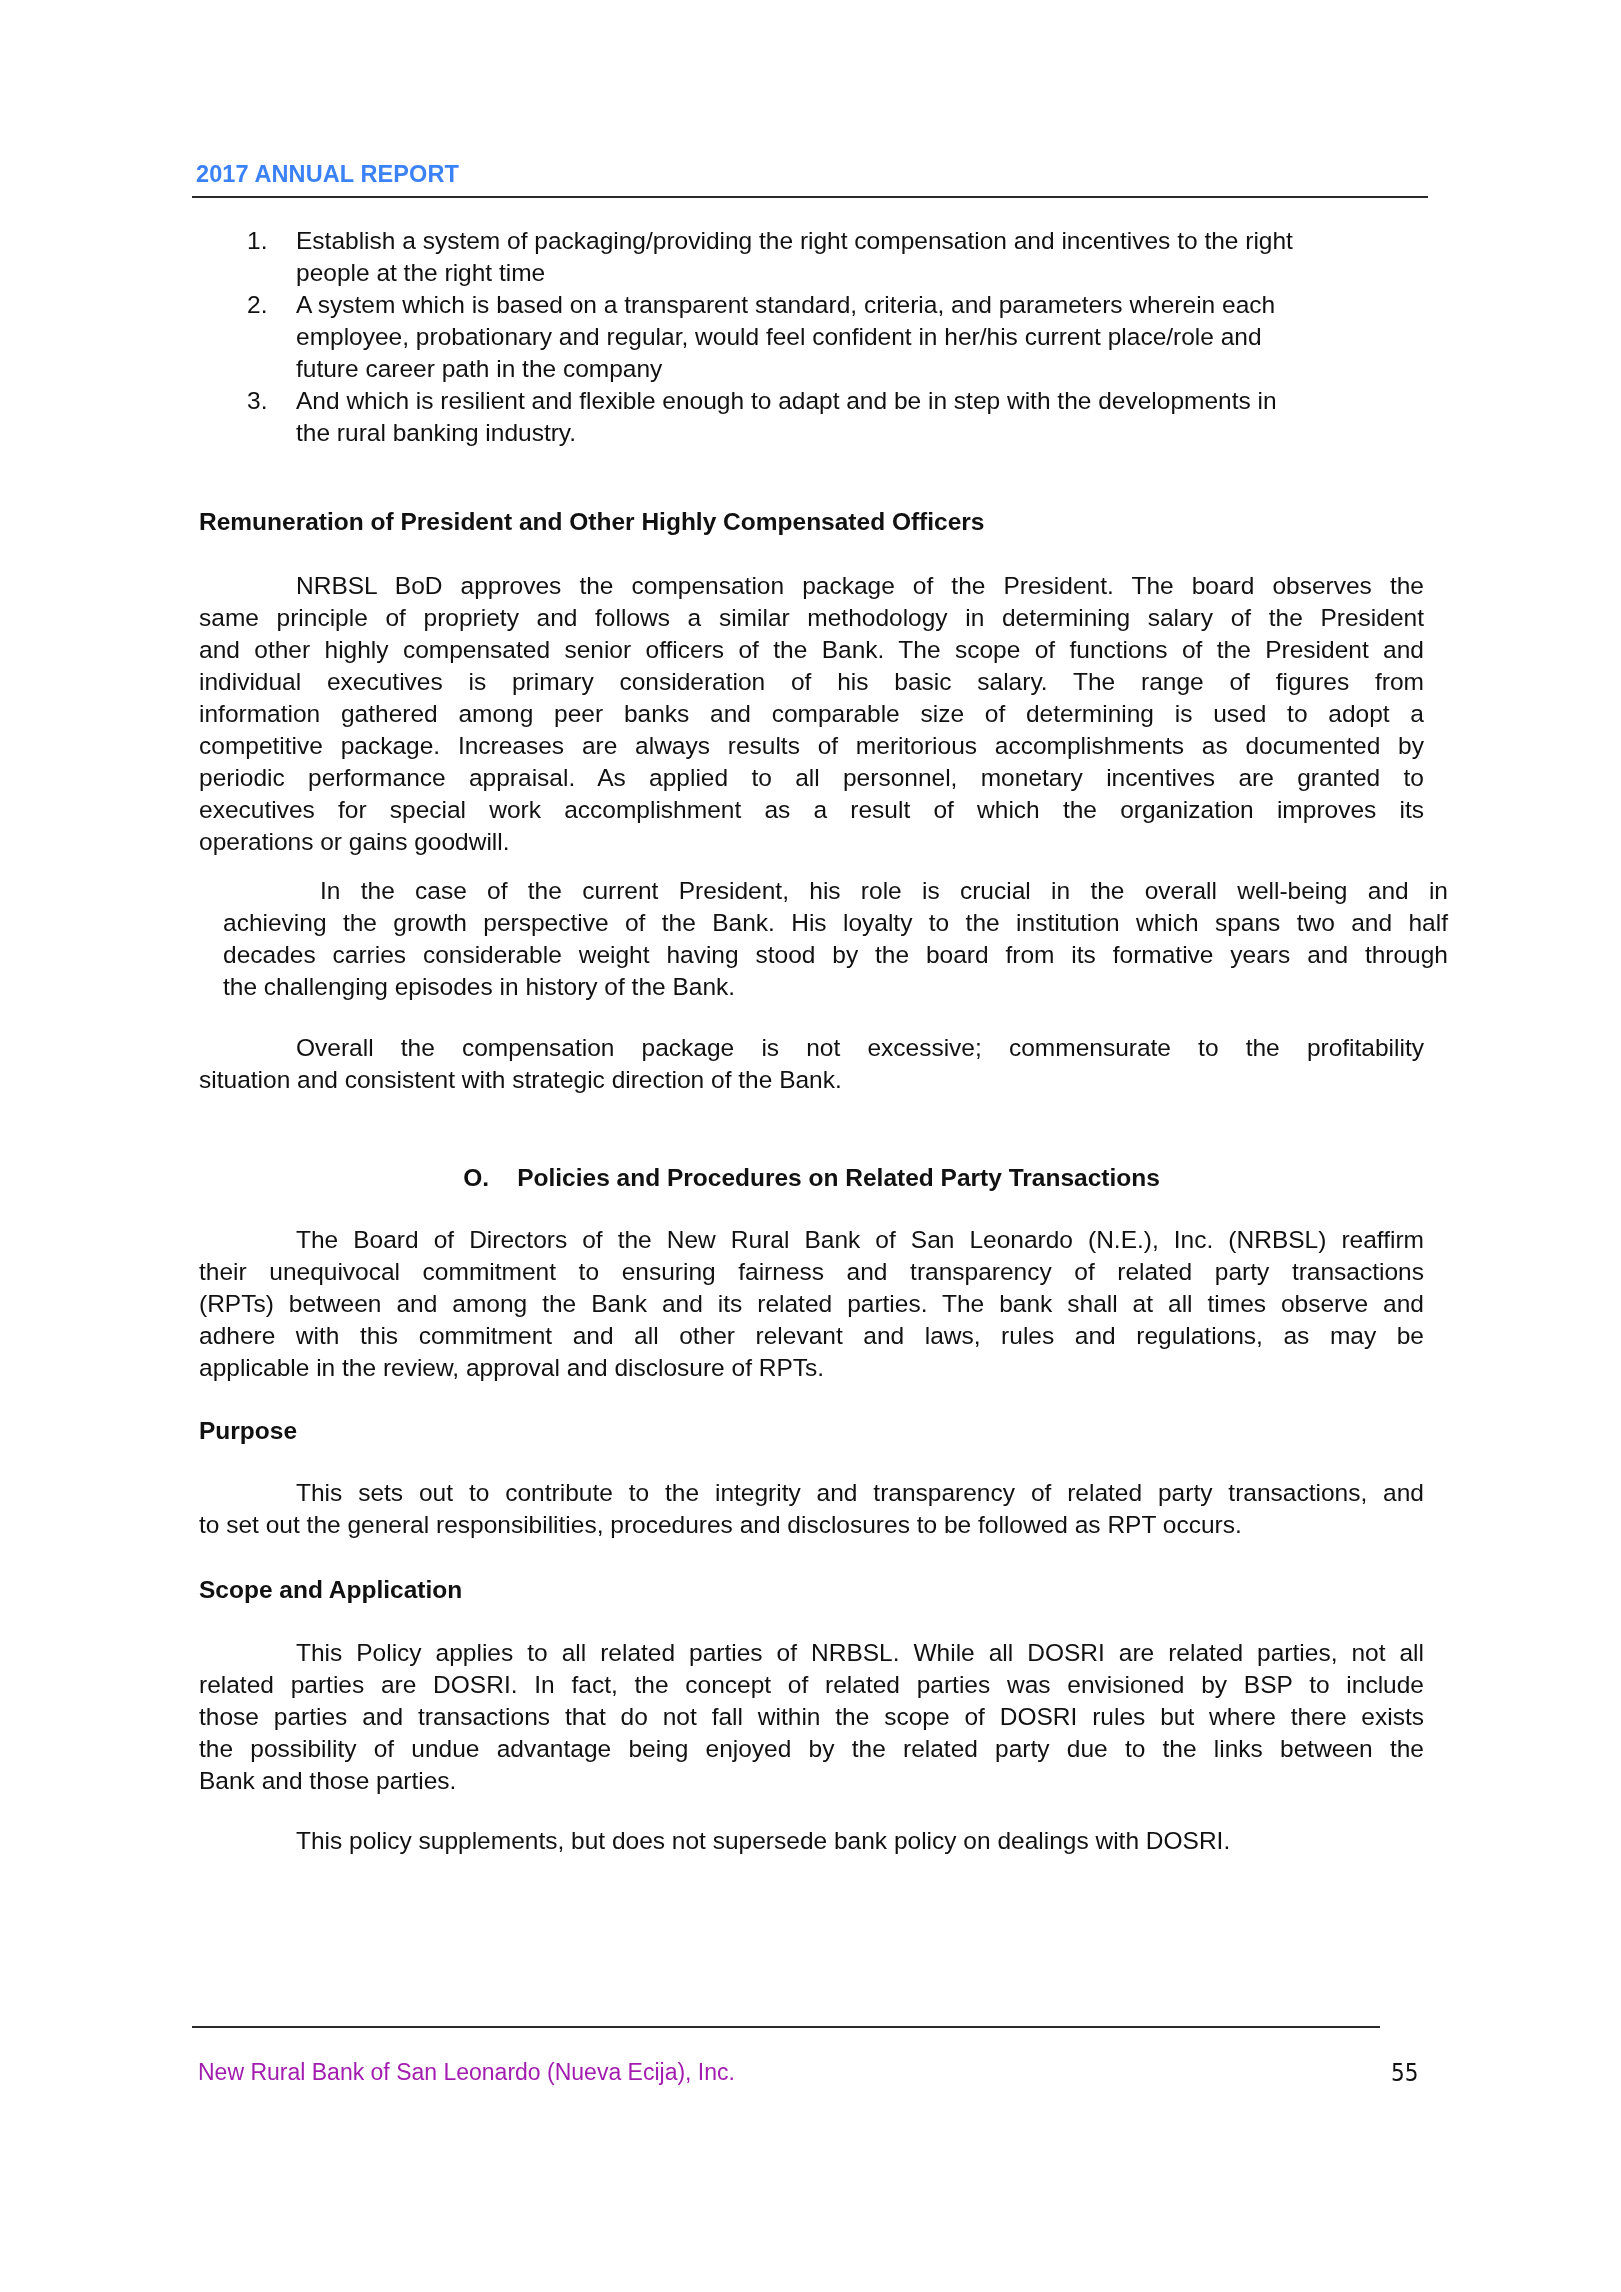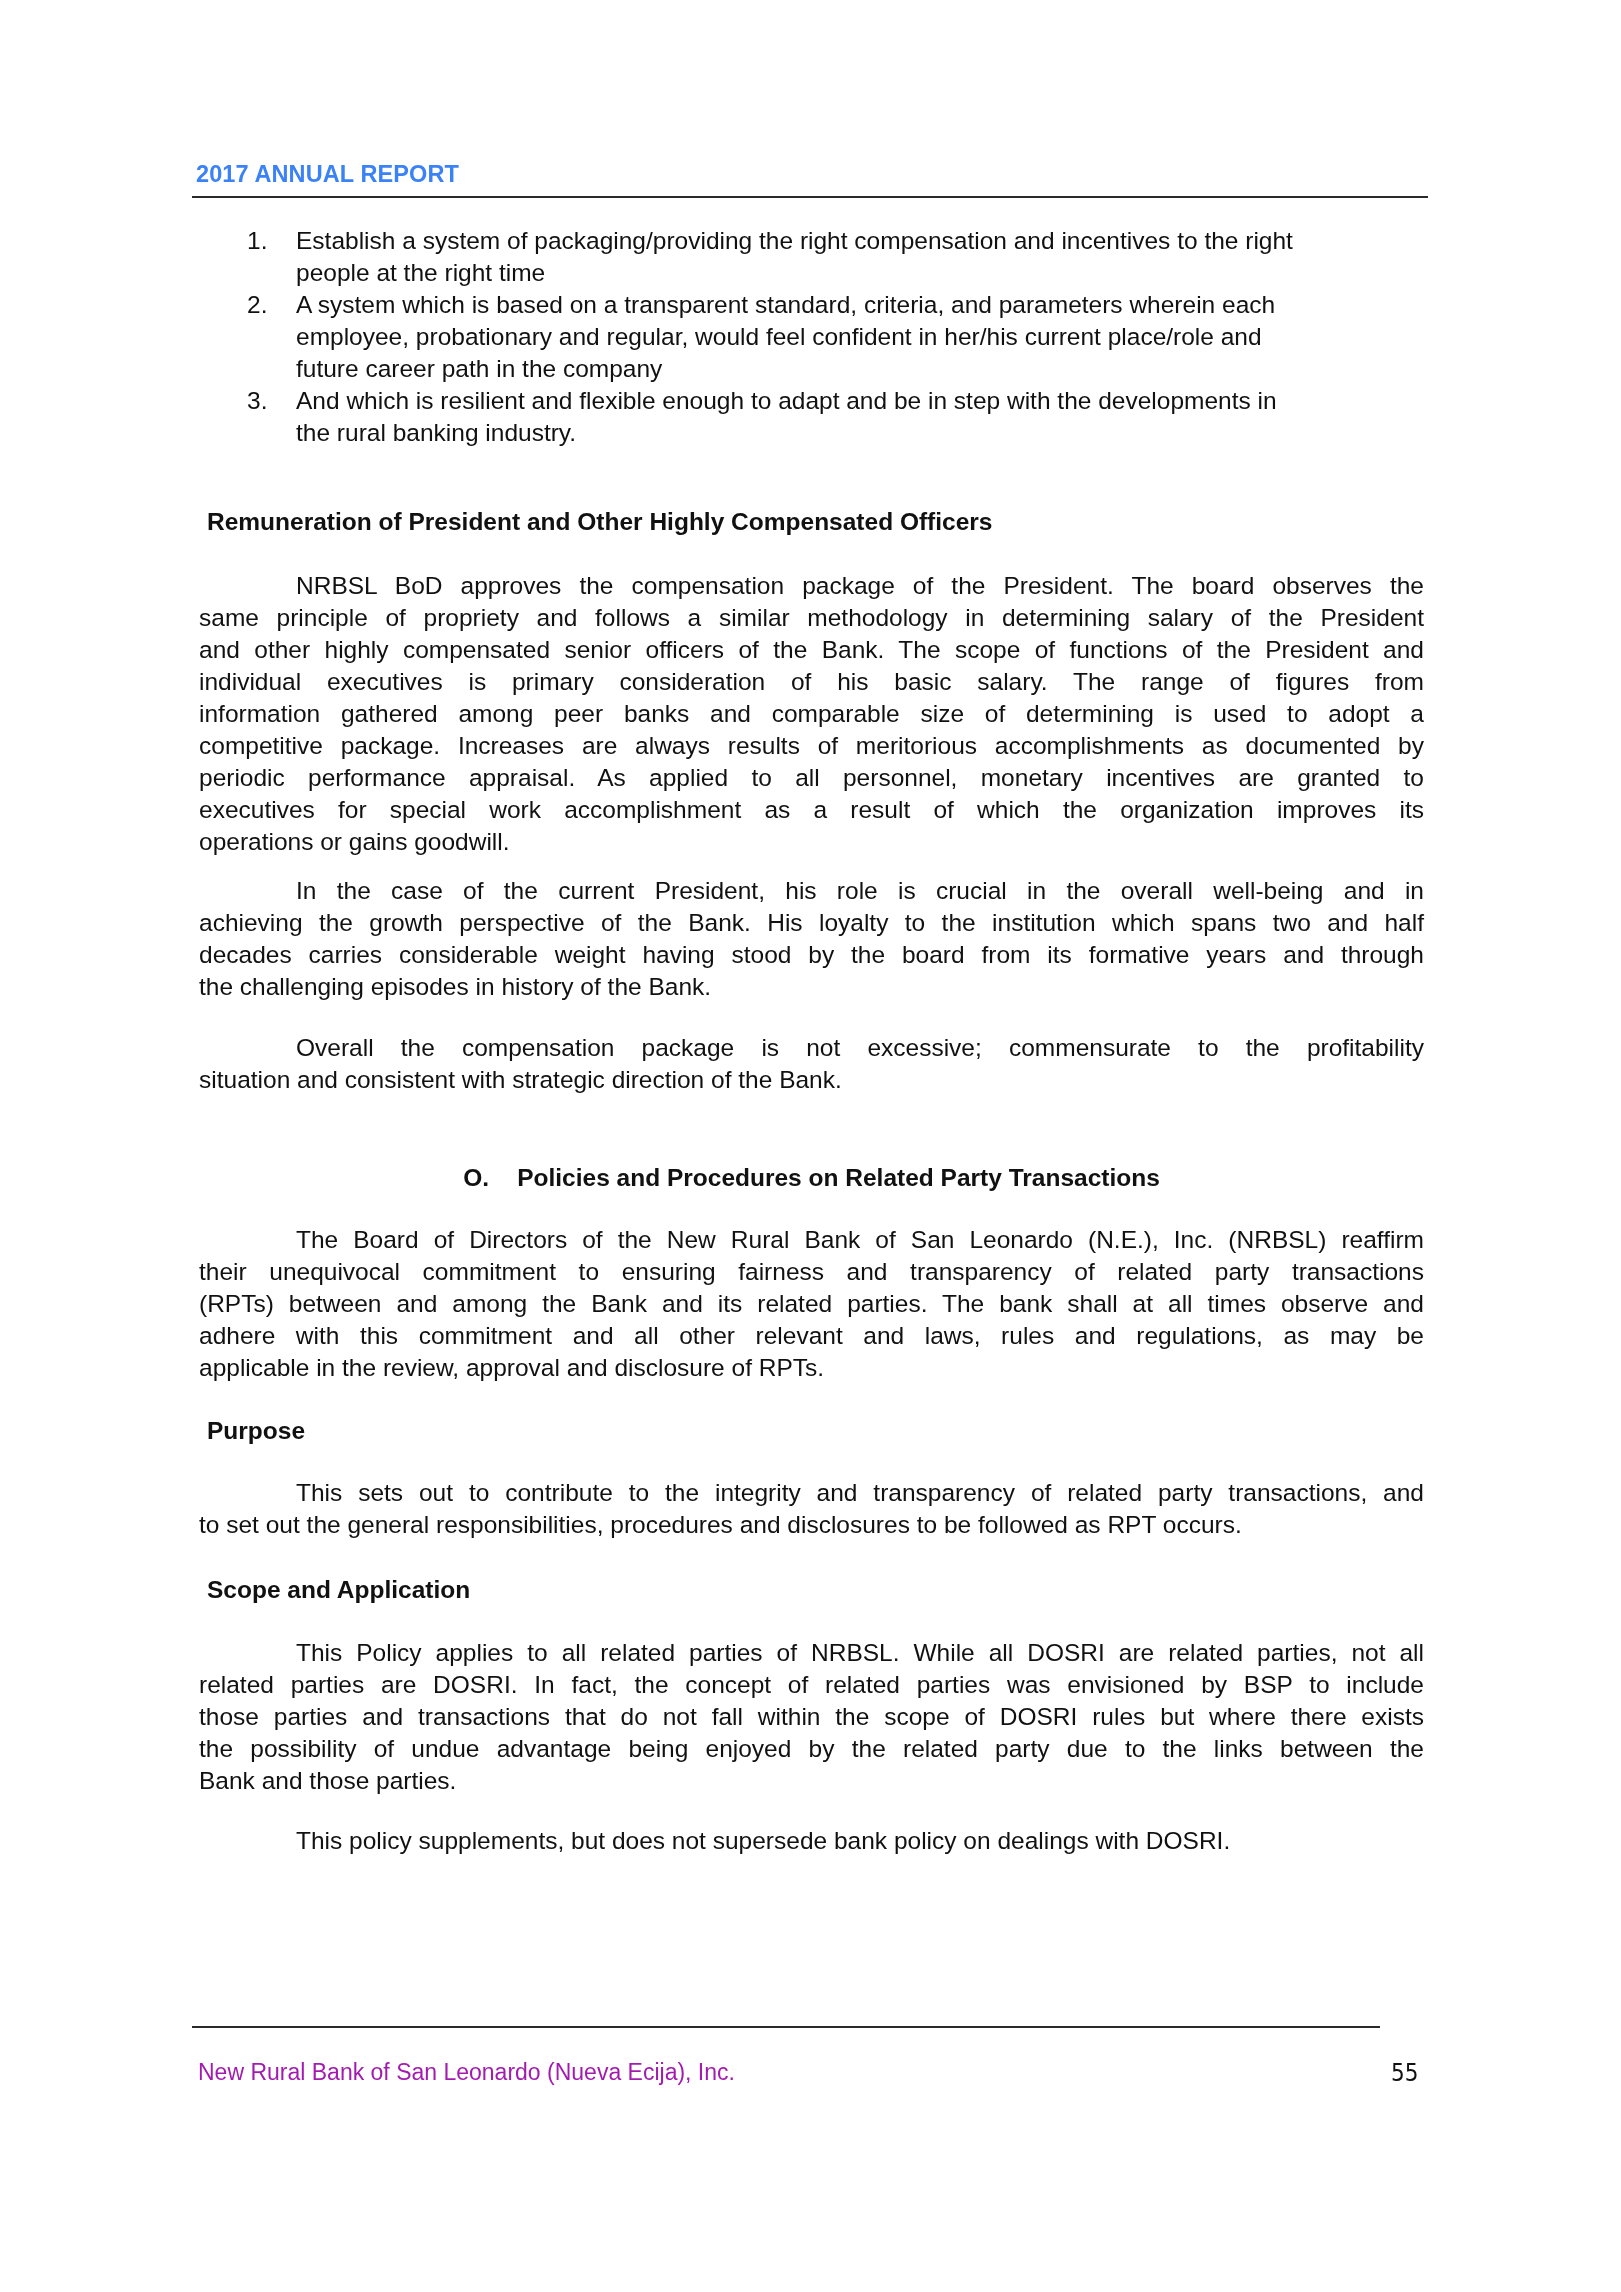--- a/index.html
+++ b/index.html
@@ -16,21 +16,21 @@
   .block { position: absolute; left: 199px; width: 1225px; font-size: 24.5px; line-height: 32px; }
   .line { display: block; height: 32px; white-space: nowrap; text-align: justify; text-align-last: justify; }
   .line.last { text-align-last: left; }
   .line.indent { padding-left: 97px; }
 
   .list { position: absolute; left: 199px; width: 1225px; font-size: 24.5px; line-height: 32px; }
   .li { position: relative; padding-left: 97px; }
   .li-num { position: absolute; left: 48px; top: 0; }
   .li .line { text-align: right; text-align-last: left; }
 
-  .h-bold { position: absolute; left: 207px; font-size: 24.5px; font-weight: bold; line-height: 32px; white-space: nowrap; }
+  .h-bold { position: absolute; left: 199px; font-size: 24.5px; font-weight: bold; line-height: 32px; white-space: nowrap; }
   .h-center { position: absolute; left: 199px; width: 1225px; font-size: 24.5px; font-weight: bold; line-height: 32px; text-align: center; white-space: nowrap; }
   .h-center .marker { display: inline-block; width: 54px; text-align: left; }
 </style>
 </head>
 <body>
 
 <div class="abs hdr-title">2017 ANNUAL REPORT</div>
 <div class="abs rule hdr-rule"></div>
 
 <div class="list" style="top:225px;">
@@ -59,21 +59,21 @@
   <span class="line">same principle of propriety and follows a similar methodology in determining salary of the President</span>
   <span class="line">and other highly compensated senior officers of the Bank. The scope of functions of the President and</span>
   <span class="line">individual executives is primary consideration of his basic salary. The range of figures from</span>
   <span class="line">information gathered among peer banks and comparable size of determining is used to adopt a</span>
   <span class="line">competitive package. Increases are always results of meritorious accomplishments as documented by</span>
   <span class="line">periodic performance appraisal. As applied to all personnel, monetary incentives are granted to</span>
   <span class="line">executives for special work accomplishment as a result of which the organization improves its</span>
   <span class="line last">operations or gains goodwill.</span>
 </div>
 
-<div class="block" style="top:875px;">
+<div class="block" style="top:875px;margin-left:24px;">
   <span class="line indent">In the case of the current President, his role is crucial in the overall well-being and in</span>
   <span class="line">achieving the growth perspective of the Bank. His loyalty to the institution which spans two and half</span>
   <span class="line">decades carries considerable weight having stood by the board from its formative years and through</span>
   <span class="line last">the challenging episodes in history of the Bank.</span>
 </div>
 
 <div class="block" style="top:1032px;">
   <span class="line indent">Overall the compensation package is not excessive; commensurate to the profitability</span>
   <span class="line last">situation and consistent with strategic direction of the Bank.</span>
 </div>

